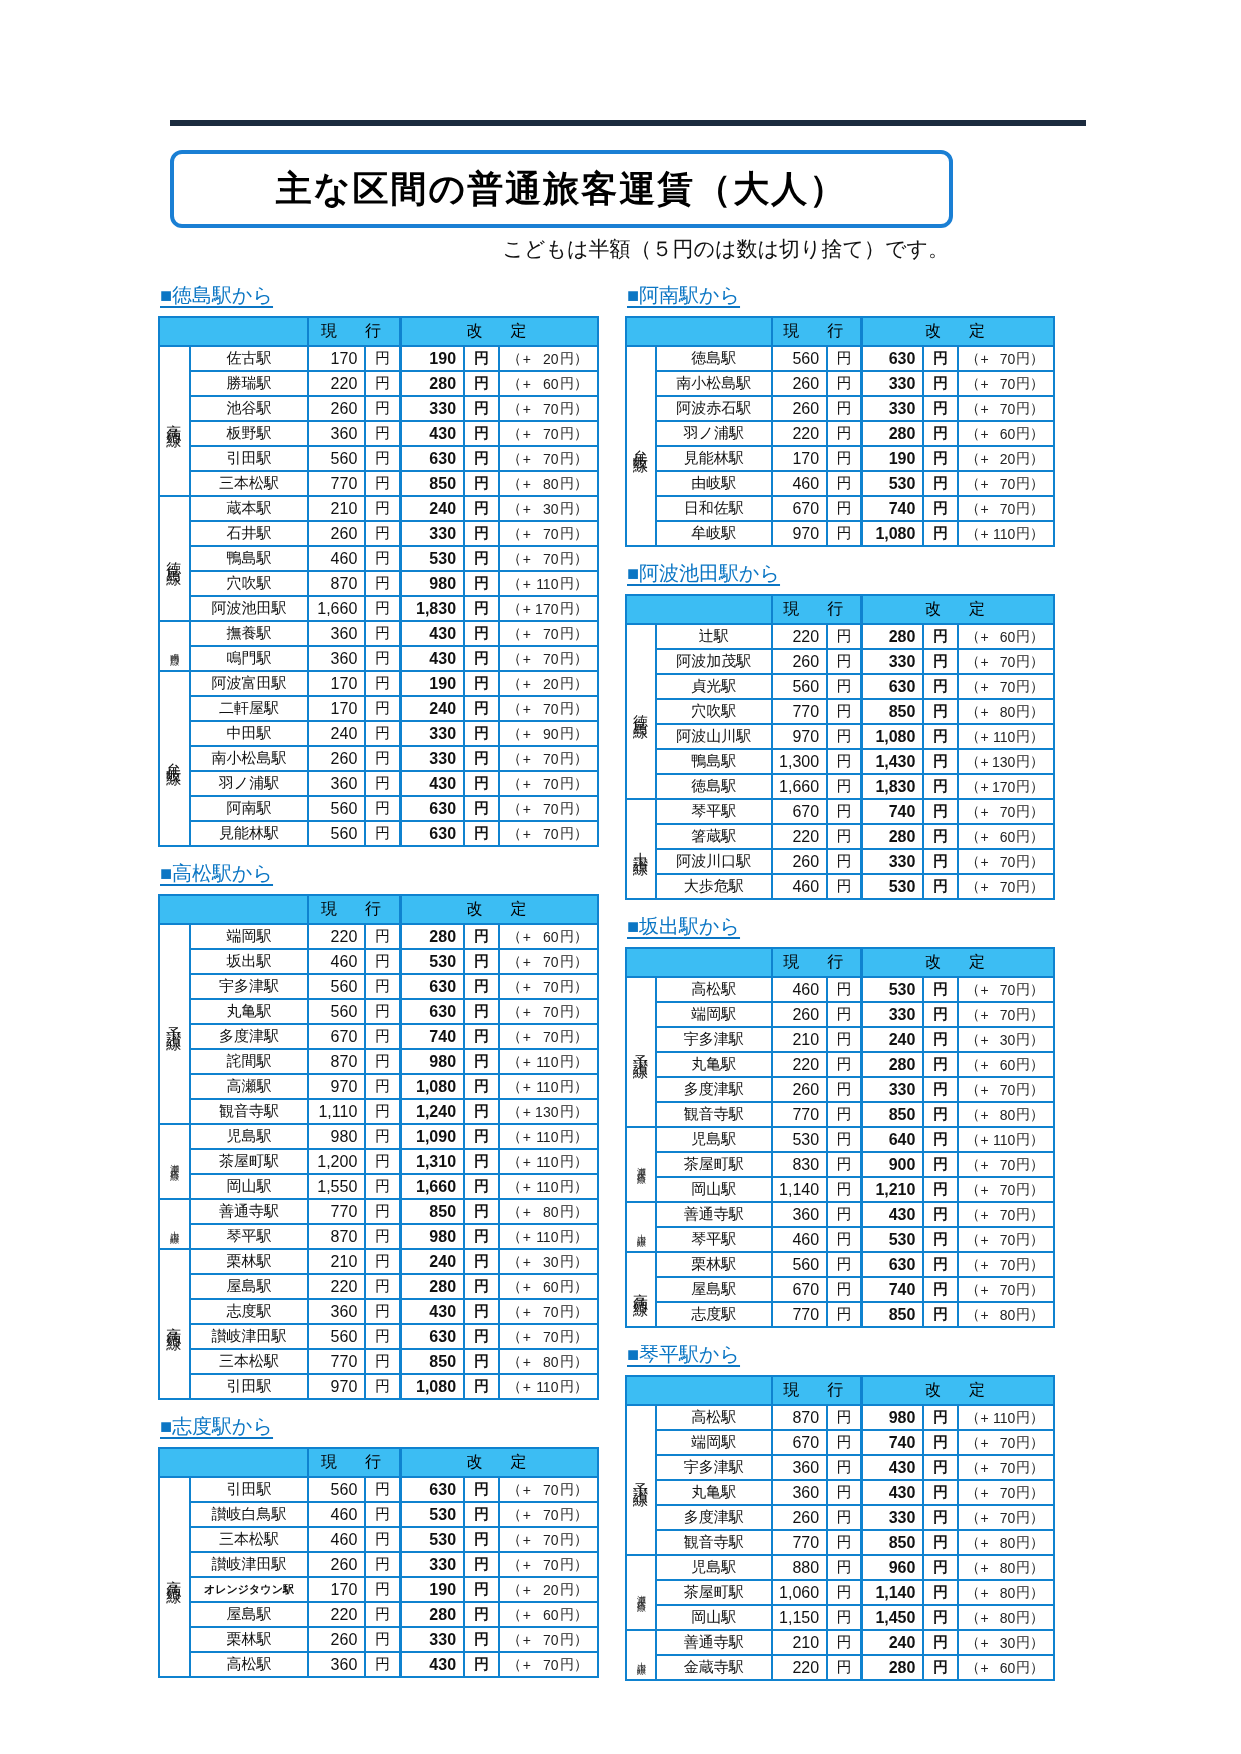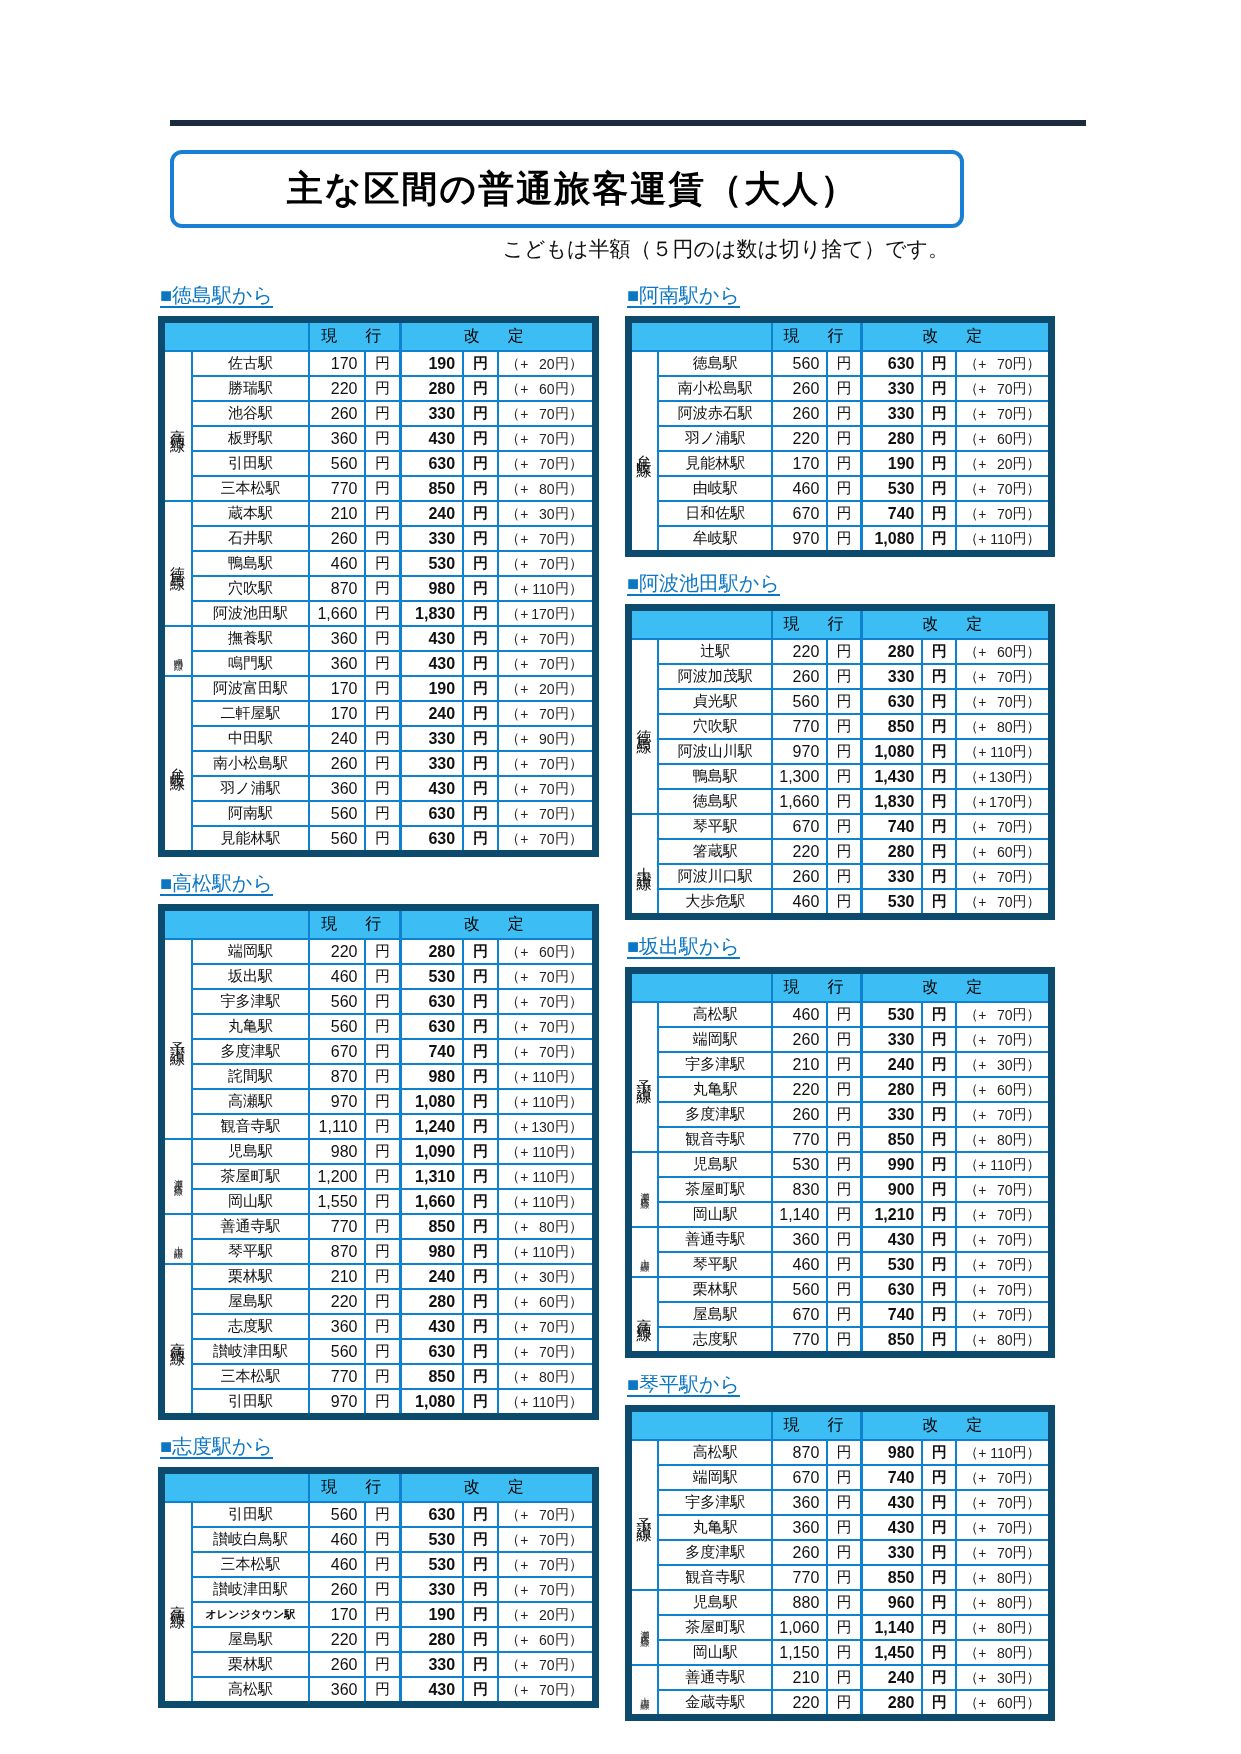--- a/index.html
+++ b/index.html
@@ -1,32 +1,32 @@
 <!DOCTYPE html>
 <html><head>
 <meta charset="utf-8">
 <style>
   html,body{margin:0;padding:0;background:#e8e8e8;}
   .page{position:relative;width:1241px;height:1754px;background:#ffffff;overflow:hidden;
         font-family:"Liberation Sans","DejaVu Sans",sans-serif;color:#111;}
   .top-rule{position:absolute;left:170px;top:120px;width:916px;height:6px;background:#1b2b3e;}
   .title-box{position:relative;margin:150px 0 0 170px;width:775px;height:70px;
              border:4px solid #1a7fd4;border-radius:12px;background:#fff;
-             display:flex;align-items:center;justify-content:center;padding-left:11px;}
+             display:flex;align-items:center;justify-content:center;}
   .title-box h1{margin:0;font-size:36px;font-weight:bold;letter-spacing:2px;color:#000;}
   .note{width:779px;margin:7px 0 0 170px;text-align:right;font-size:21px;color:#111;}
   .columns{display:flex;gap:26px;margin:6px 16px 0 158px;align-items:flex-start;}
   .col{display:block;}
   .col.left{width:441px;}
   .col.right{width:430px;}
   .sec-heading{display:inline-block;margin:13px 0 7px 2px;font-size:20px;font-weight:normal;
                color:#0b76c4;text-decoration:underline;text-underline-offset:4px;}
   section{display:block;}
   .fare-table{border-collapse:collapse;table-layout:fixed;width:441px;background:#fff;
-              border:7px solid #0c4a6e;}
+              border:1px solid #0c4a6e;}
   .col.right .fare-table{width:430px;}
   .fare-table th,.fare-table td{border:2px solid #0f82cf;padding:0;overflow:hidden;}
   .fare-table th{background:#3cbdf3;font-weight:normal;height:27px;font-size:16px;
                  letter-spacing:6px;color:#000;text-align:center;}
   .fare-table td{height:23px;font-size:15px;text-align:center;vertical-align:middle;}
   .c-line{width:7%;}.c-sta{width:27%;}.c-cn{width:13%;}.c-cu{width:8%;}
   .c-rn{width:14.5%;}.c-ru{width:8%;}.c-inc{width:22.5%;}
   td.line span{writing-mode:vertical-rl;text-orientation:upright;letter-spacing:5px;
                font-size:15px;line-height:1;display:inline-block;}
   td.line.small span{font-size:9px;letter-spacing:2px;color:#333;}
@@ -1279,21 +1279,21 @@
                   </div>
                 </td>
               </tr>
             </tbody>
             <tbody class="line-group">
               <tr class="fare-row">
                 <td class="line small" rowspan="3"><span>瀬戸大橋線</span></td>
                 <td class="station">児島駅</td>
                 <td class="cur-num">530</td>
                 <td class="cur-unit">円</td>
-                <td class="rev-num">990</td>
+                <td class="rev-num">640</td>
                 <td class="rev-unit">円</td>
                 <td class="inc">
                   <div>
                     <span class="i-open">（</span>
                     <span class="i-plus">+</span>
                     <span class="i-val">110</span>
                     <span class="i-yen">円）</span>
                   </div>
                 </td>
               </tr>

